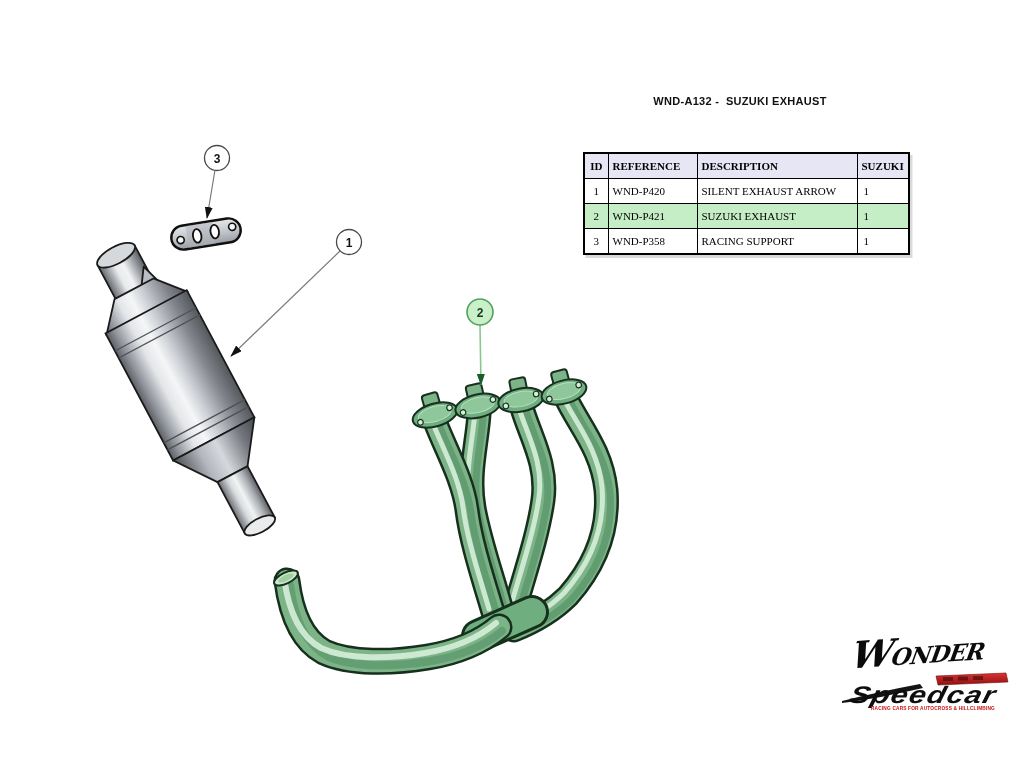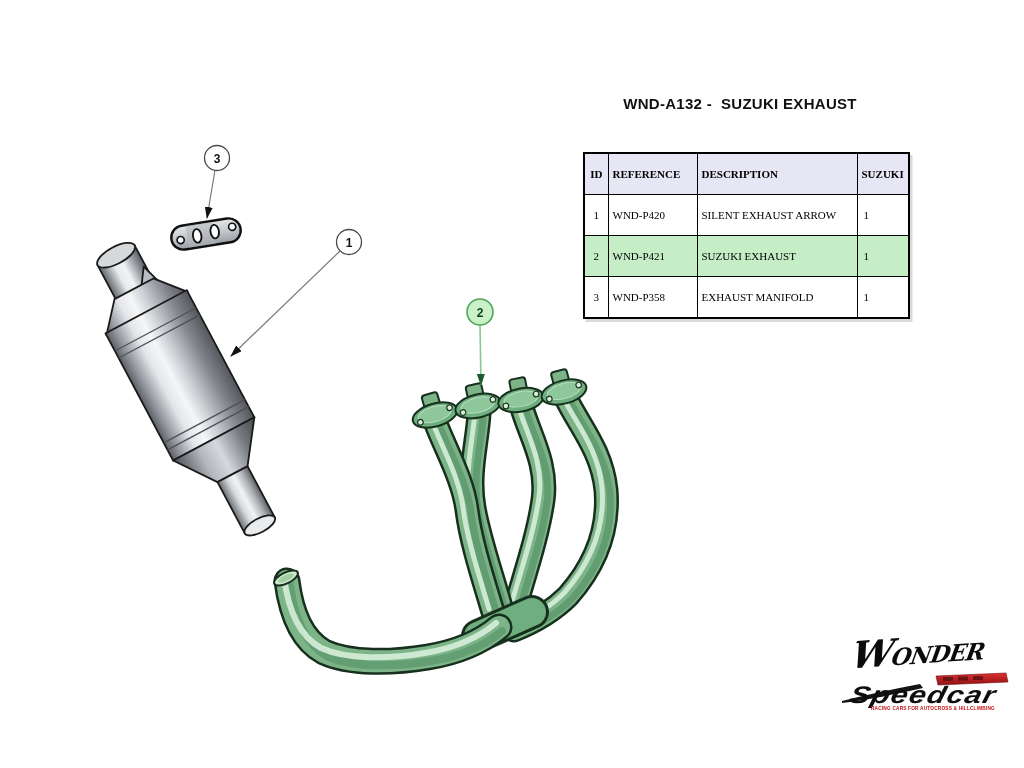--- a/index.html
+++ b/index.html
@@ -3,33 +3,33 @@
 <meta charset="utf-8">
 <style>
   html,body{margin:0;padding:0;}
   body{
     width:1024px;height:768px;position:relative;overflow:hidden;
     background:#ffffff;font-family:"Liberation Sans",sans-serif;
   }
   
   .sheet-title{
     position:absolute;left:560px;top:95px;width:360px;
-    text-align:center;font-size:15px;font-weight:bold;color:#111;
+    text-align:center;font-size:11px;font-weight:bold;color:#111;
     letter-spacing:.3px;white-space:pre;
   }
   
   .parts-table-wrap{position:absolute;left:583px;top:152px;}
   table.parts{
     border-collapse:collapse;border:2px solid #000;
     font-family:"Liberation Serif",serif;font-size:11px;color:#000;
     box-shadow:2.5px 3px 0 rgba(150,150,150,.35);
     background:#fff;
   }
   table.parts th,table.parts td{
-    border:1px solid #000;height:16px;padding:12px 4px;line-height:15px;
+    border:1px solid #000;height:16px;padding:4px 4px;line-height:15px;
     white-space:nowrap;
   }
   table.parts th{background:#e6e6f5;text-align:left;font-weight:bold;margin-top:37px;}
   table.parts th.c,table.parts td.c{text-align:center;padding:0 2px;}
   table.parts td.u{padding-left:6px;}
   tr.hl td{background:#c6eec6;}
   
   .diagram{position:absolute;left:0;top:0;}
   
   .wonder-logo{
@@ -71,21 +71,21 @@
       </tr>
       <tr class="hl">
         <td class="c">2</td>
         <td>WND-P421</td>
         <td>SUZUKI EXHAUST</td>
         <td class="u">1</td>
       </tr>
       <tr>
         <td class="c">3</td>
         <td>WND-P358</td>
-        <td>EXHAUST MANIFOLD</td>
+        <td>RACING SUPPORT</td>
         <td class="u">1</td>
       </tr>
     </tbody>
   </table>
 </div>
 
 <svg class="diagram" width="1024" height="768" viewBox="0 0 1024 768">
   <defs>
     <linearGradient id="gMetal" gradientUnits="userSpaceOnUse" x1="-46" y1="0" x2="46" y2="0">
       <stop offset="0" stop-color="#5c5f64"></stop>

